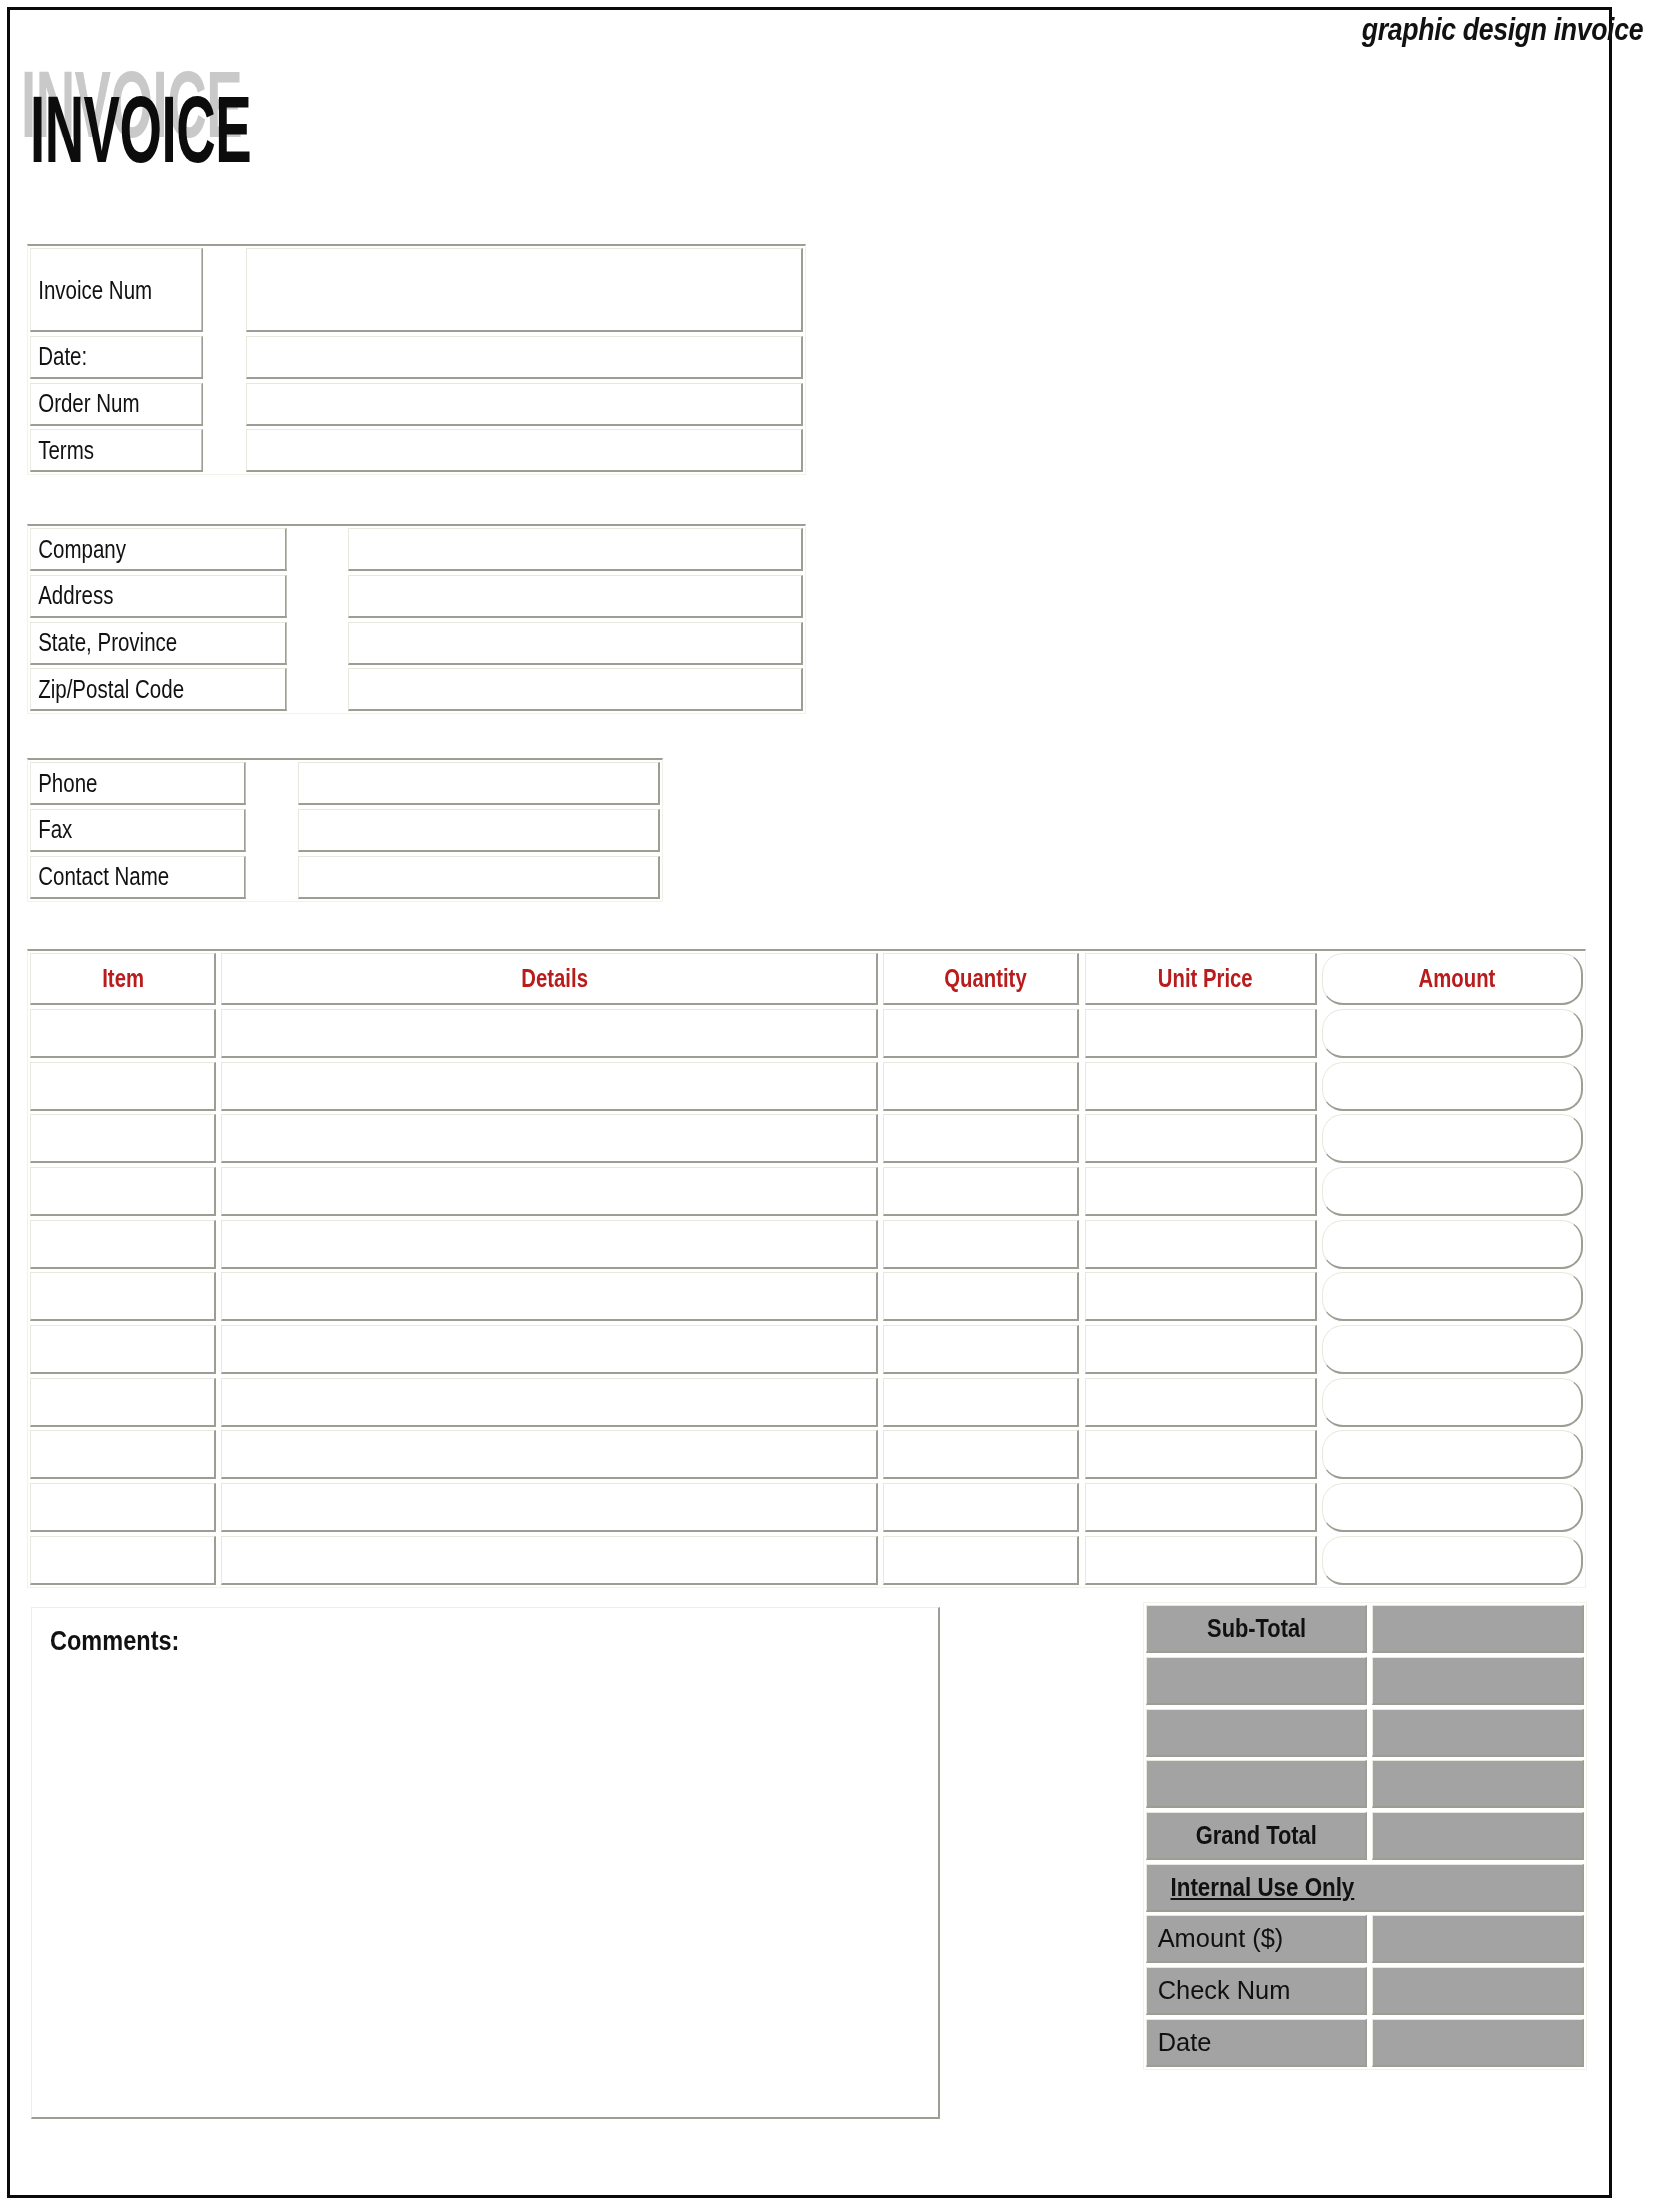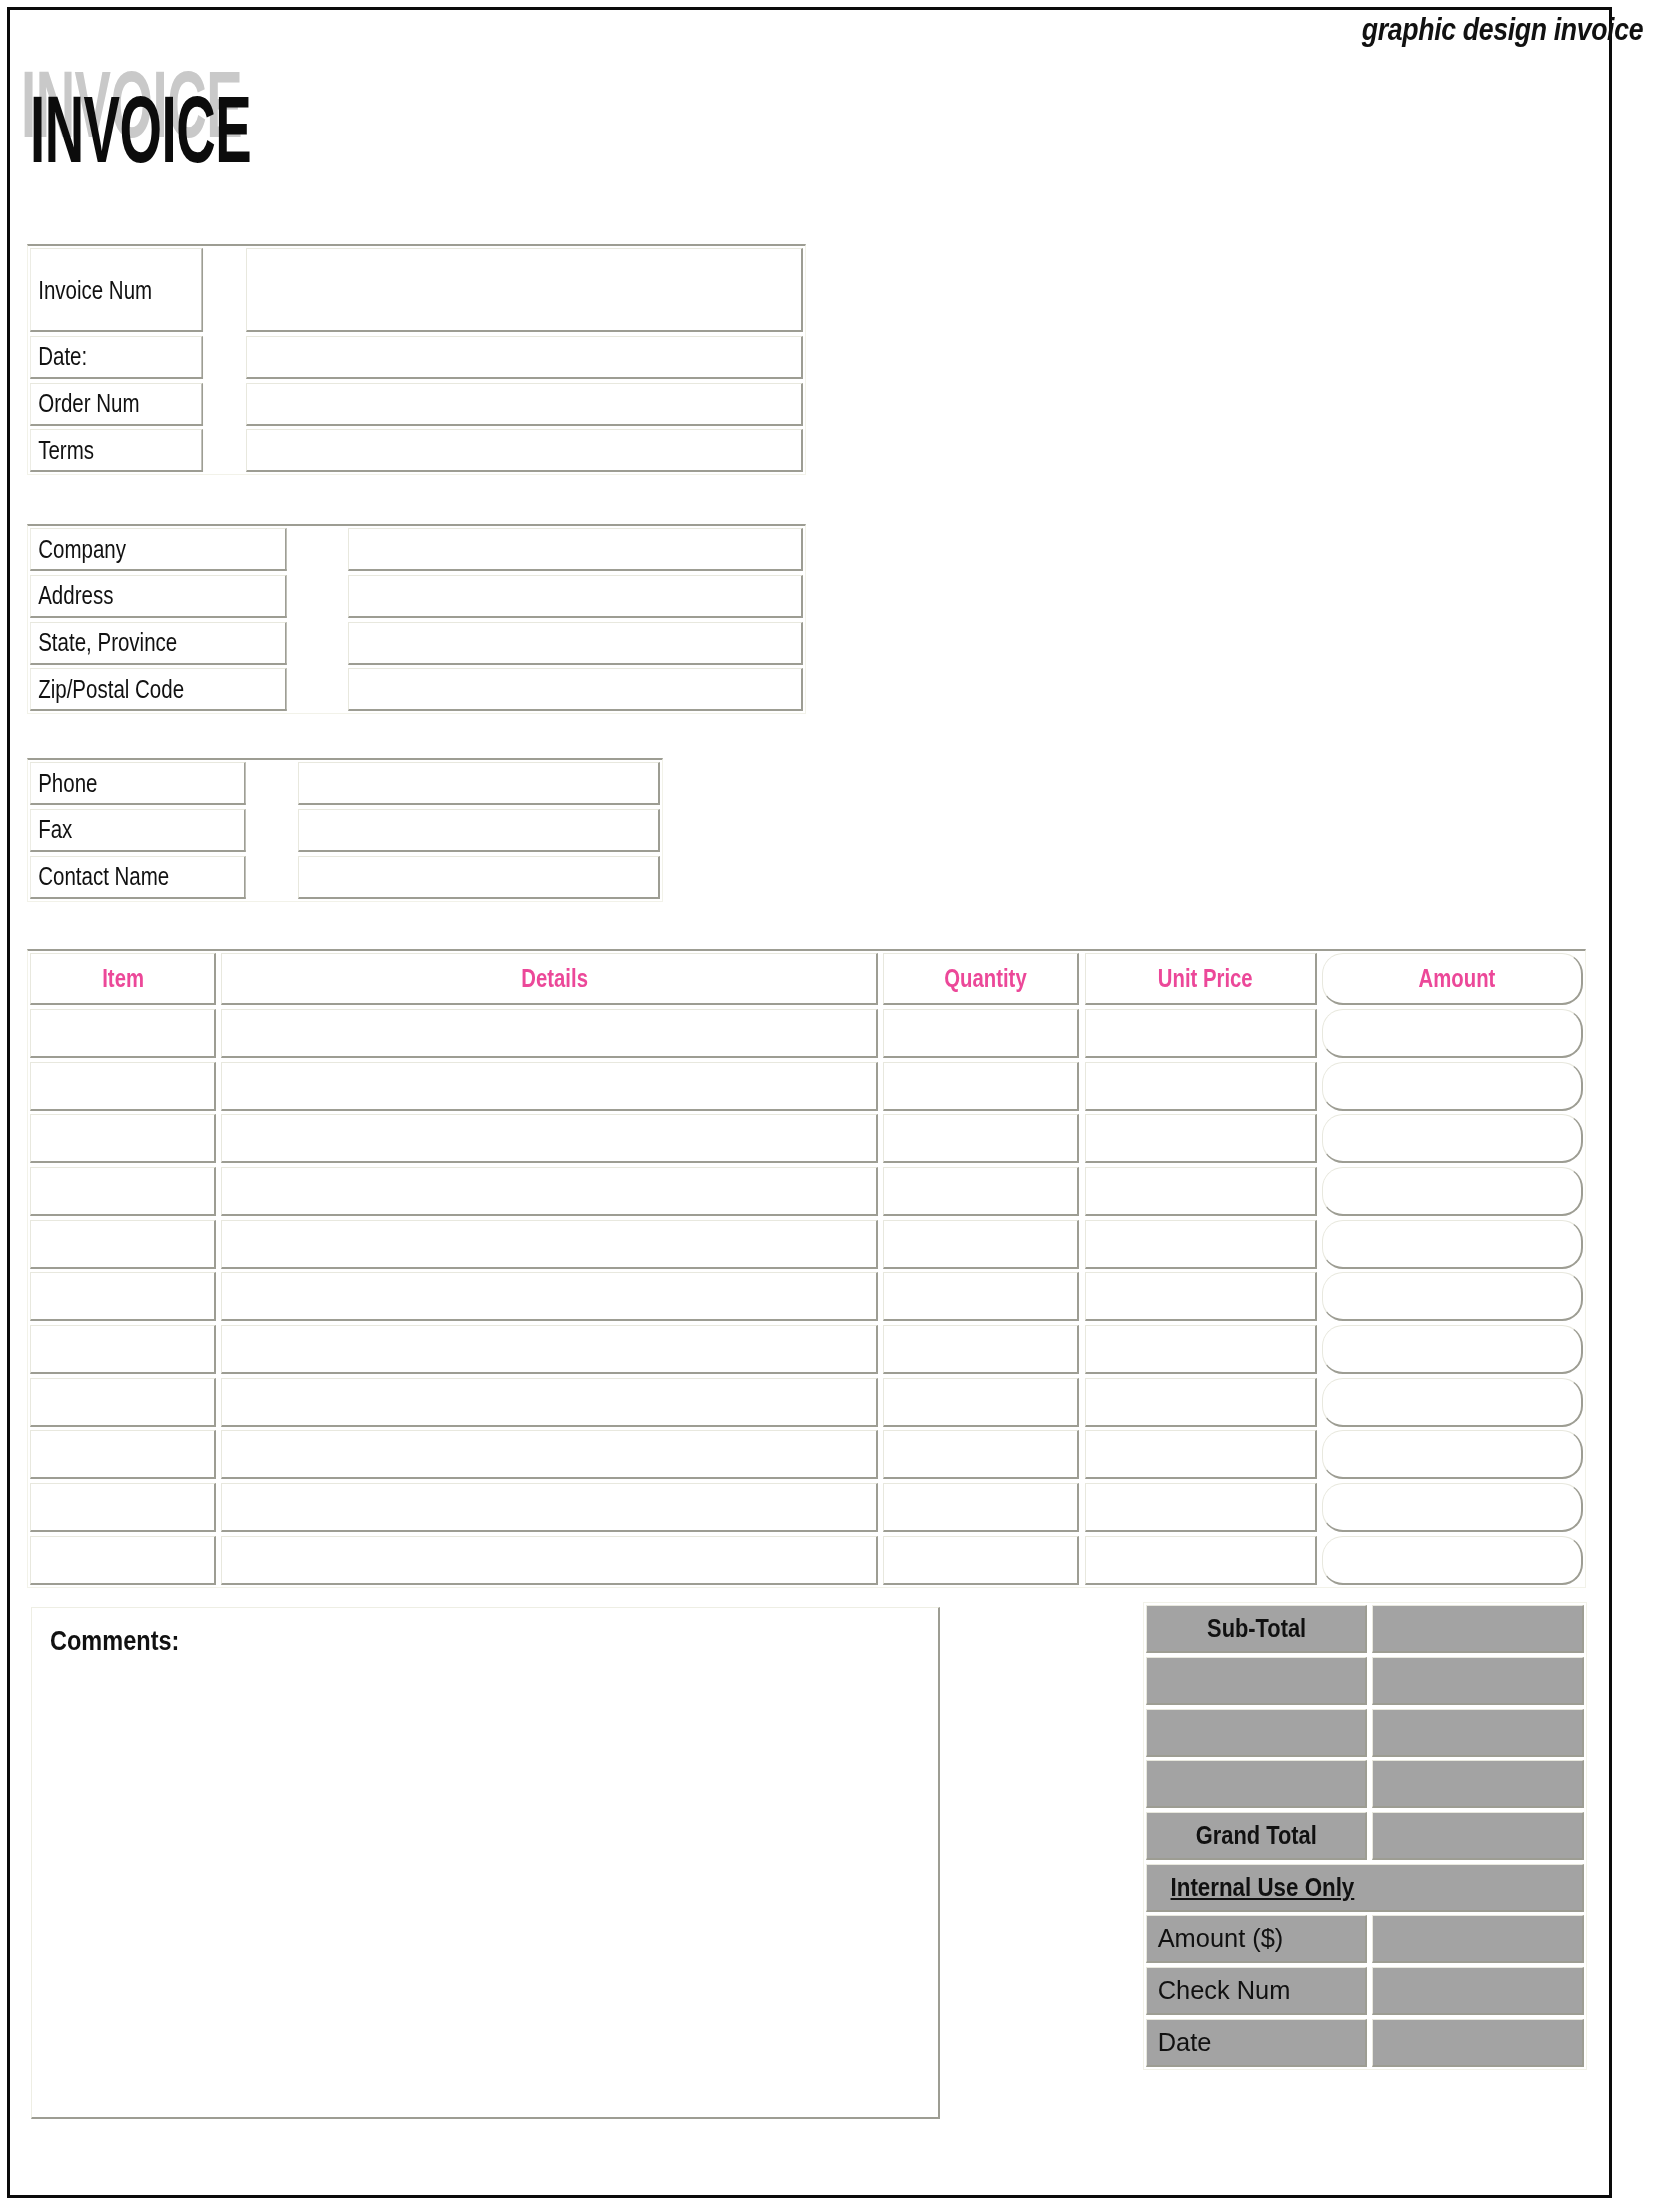--- a/index.html
+++ b/index.html
@@ -167,21 +167,21 @@
     border: 0.7px solid #e8e8de;
     border-right-color: #9d9d93;
     border-bottom-color: #9d9d93;
     border-right-width: 2.2px;
     border-bottom-width: 2.2px;
     height: 49px;
     display: flex;
     align-items: center;
     justify-content: center;
     font-size: 25.4px;
-    color: #ec4899;
+    color: #b91c1c;
     overflow: hidden;
     white-space: nowrap;
   }
   .trow.head .tcell {
     height: 52px;
     font-weight: bold;
   }
   .trow.head .tcell span {
     display: inline-block;
     transform: scaleX(0.80);

